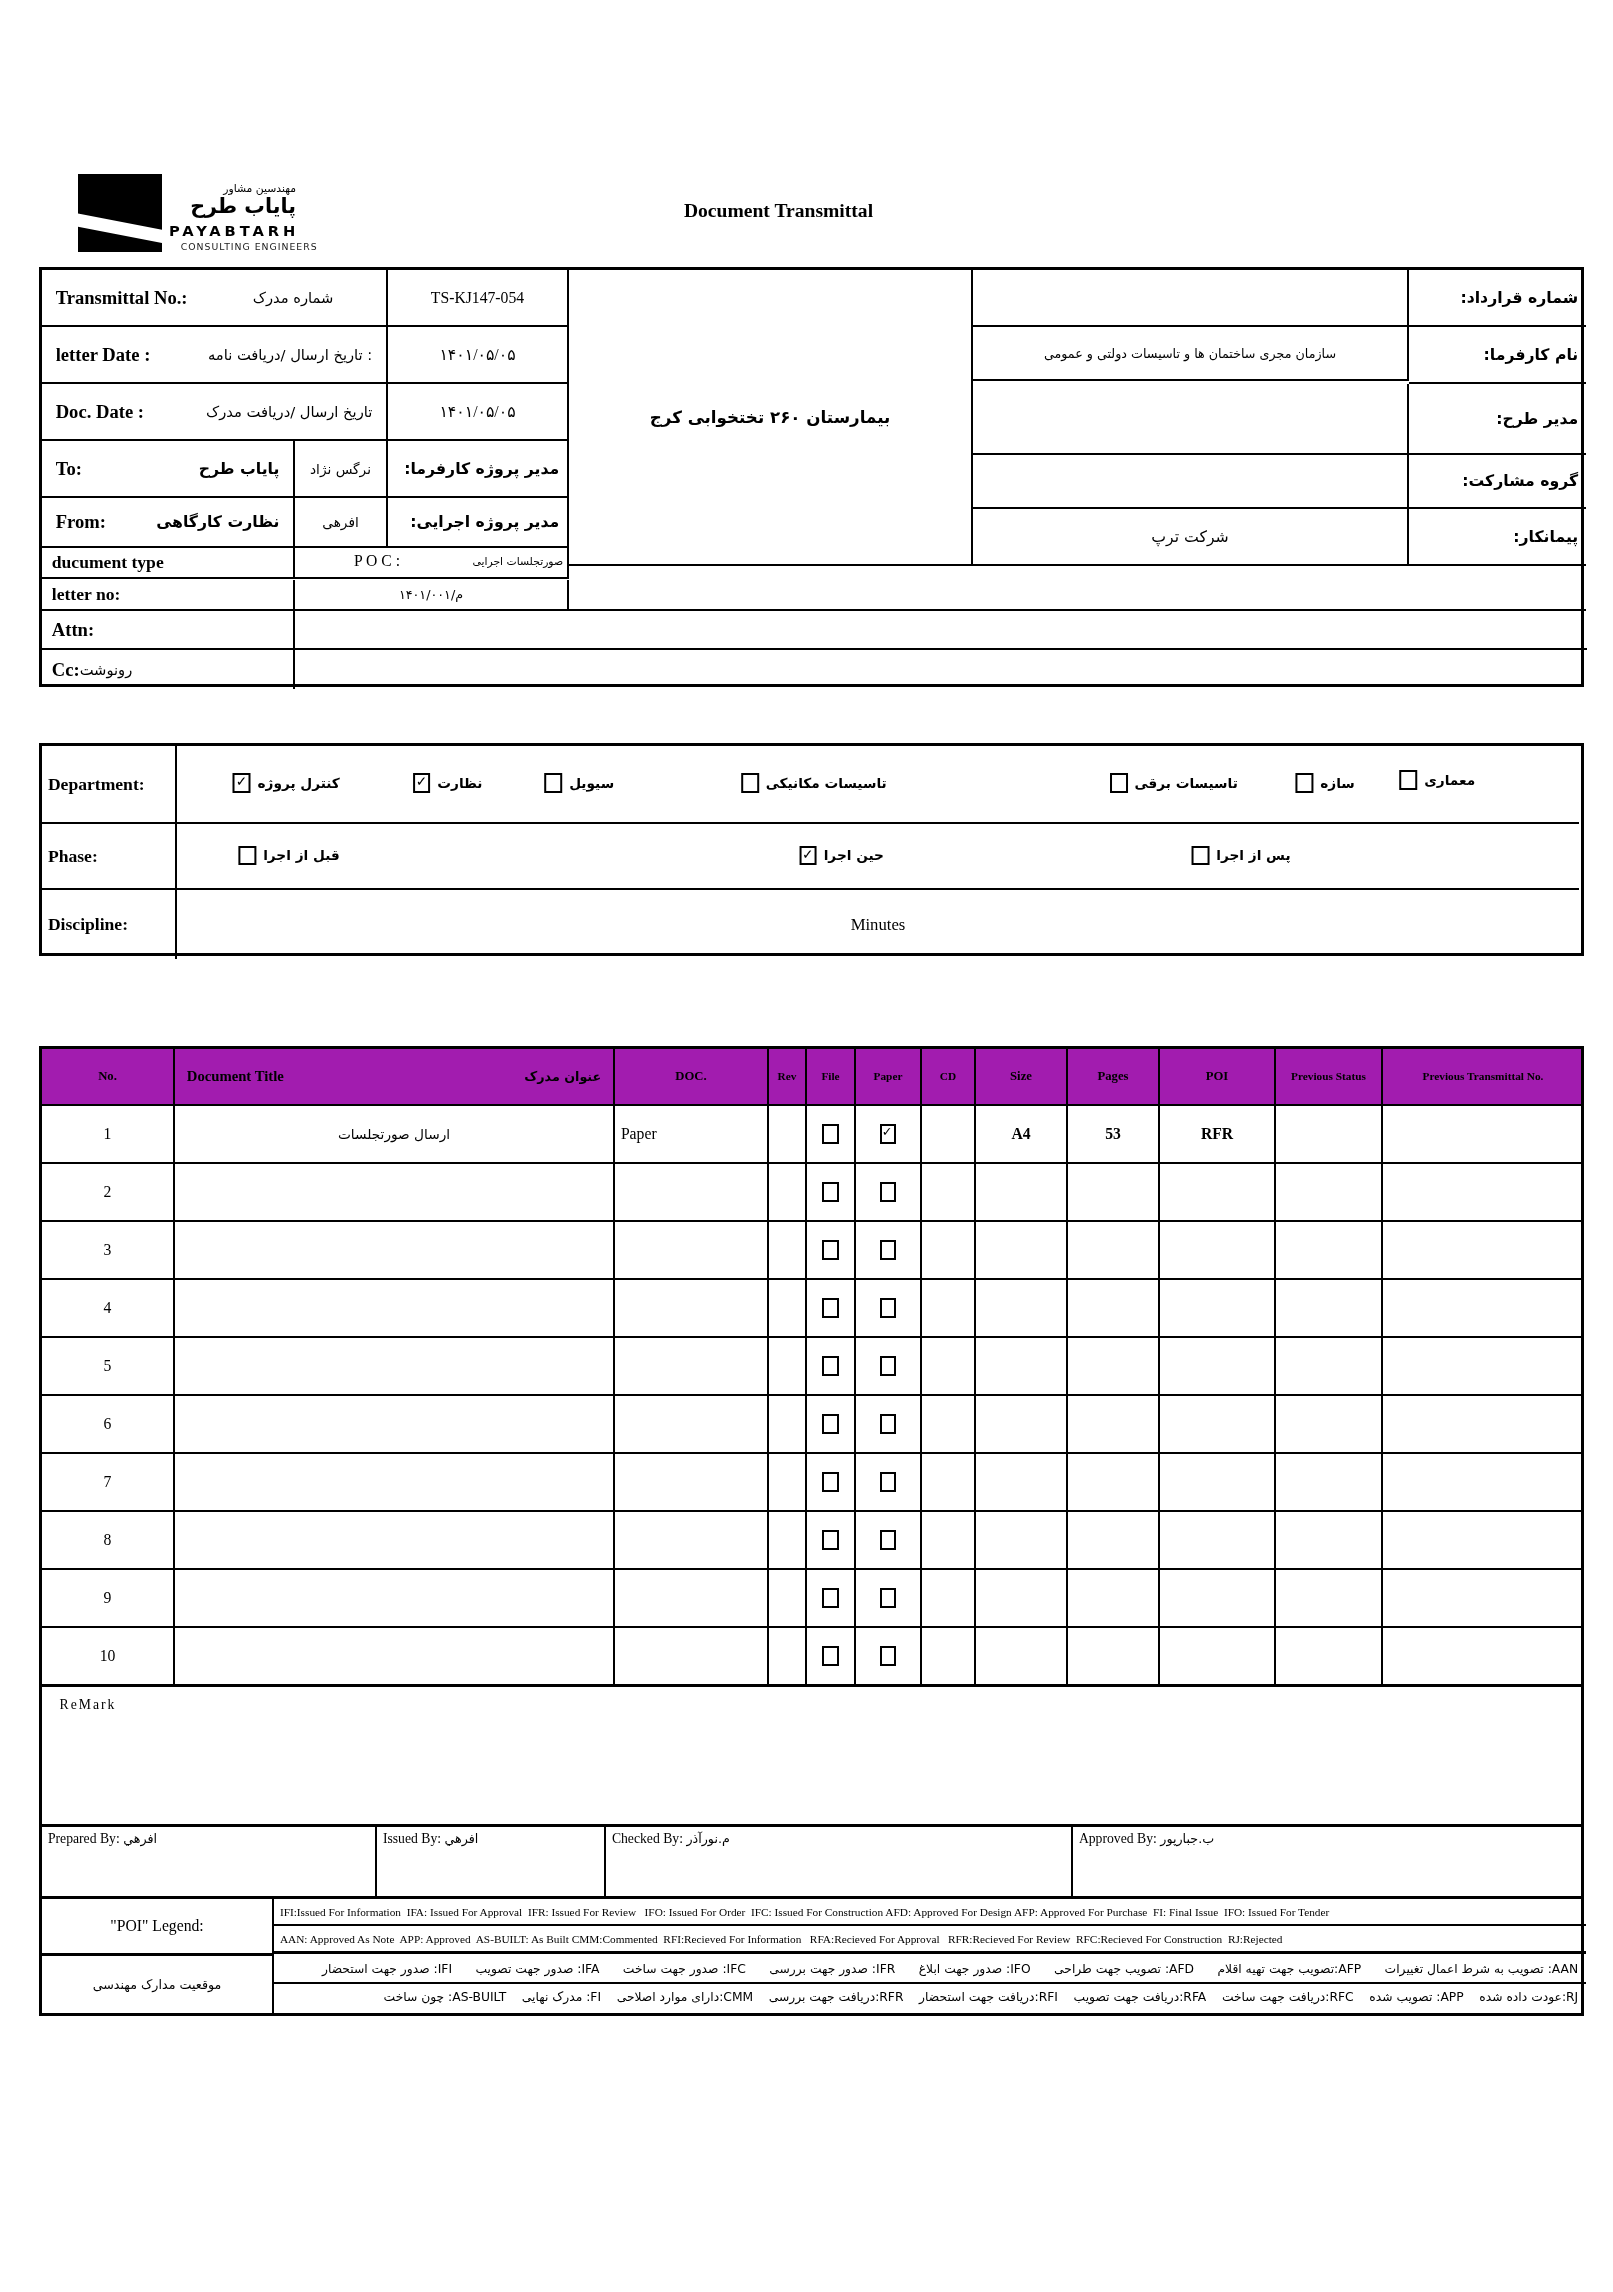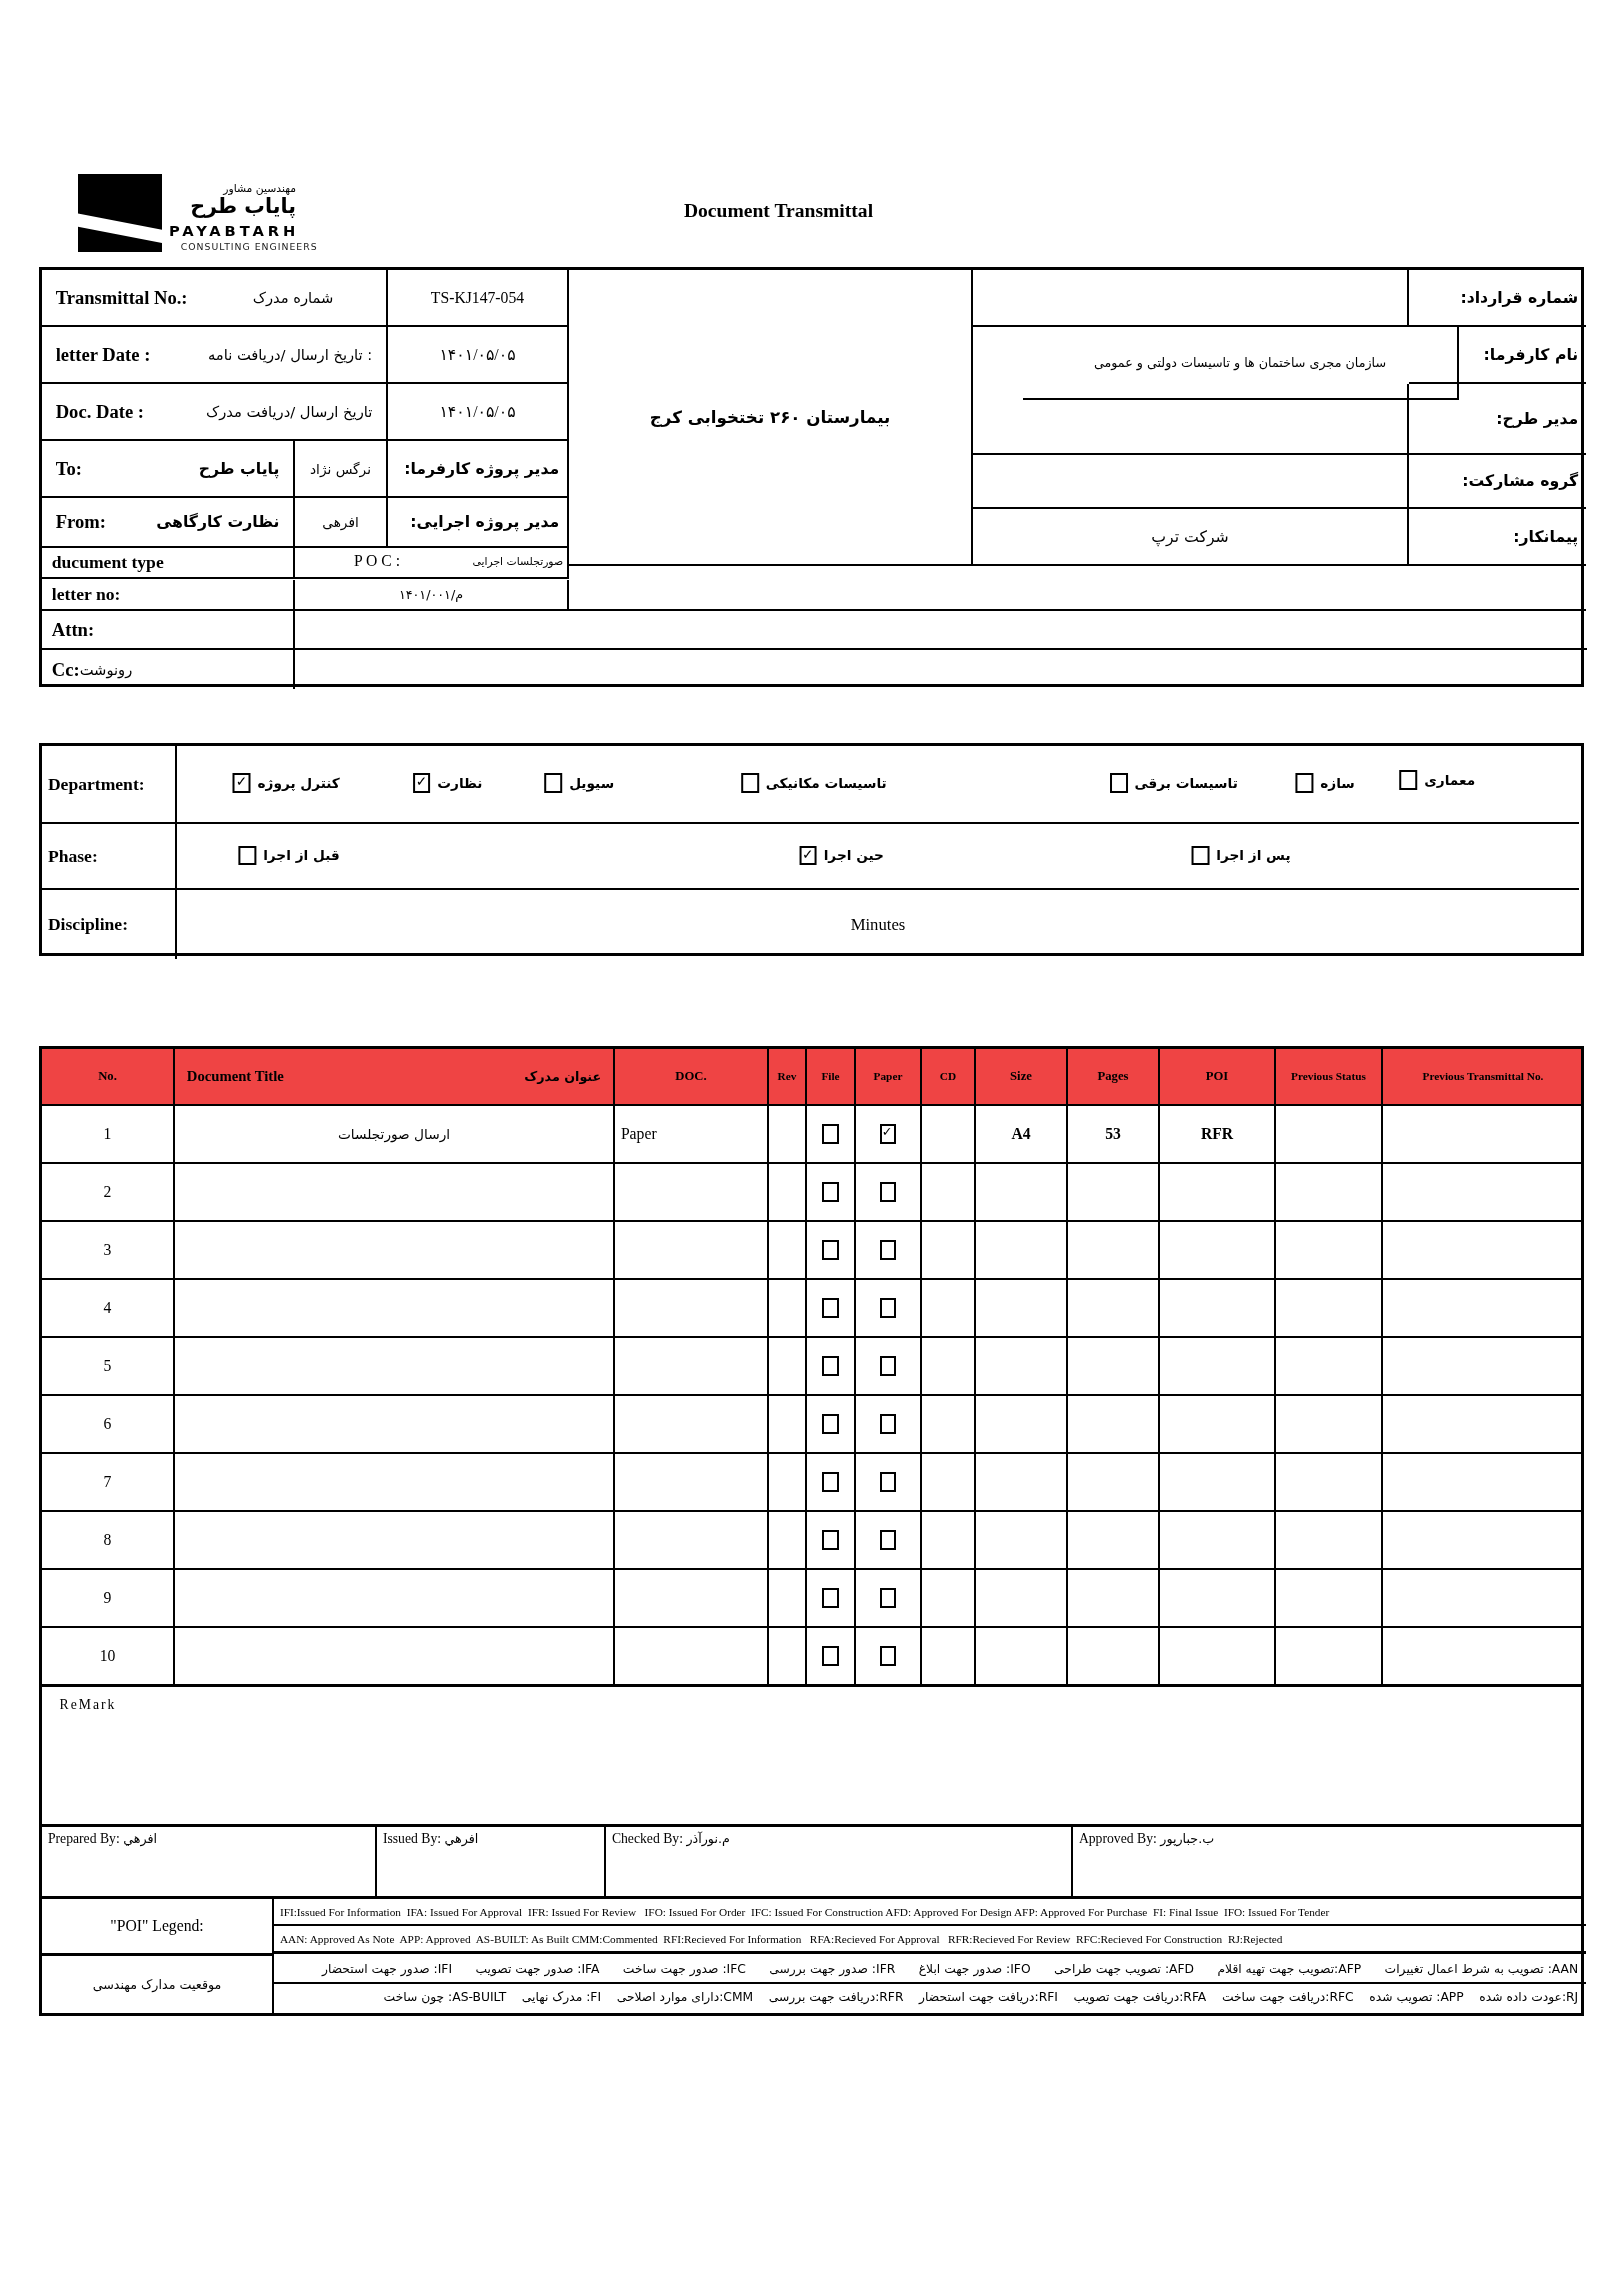--- a/index.html
+++ b/index.html
@@ -41,21 +41,21 @@
   .chk-item{position:absolute;transform:translateX(-50%);display:flex;align-items:center;white-space:nowrap;font-size:13.7px;font-weight:bold;}
   .cb{display:inline-block;width:13.7px;height:15.7px;border:2px solid #000;position:relative;background:#fff;margin-right:6.9px;flex:none;}
   .cb.checked::after{content:"✓";position:absolute;left:1px;top:-2px;font-size:13.7px;font-weight:normal;font-family:"DejaVu Sans",sans-serif;}
   .minutes{display:flex;align-items:center;justify-content:center;font-size:16.7px;}
 
   
   .low{left:39px;top:1046px;width:1545px;border:3.9px solid #000;}
   .dgrid{display:grid;grid-template-columns:133px 440px 154px 38px 49px 66px 54px 92px 92px 116px 107px 200px;}
   .dgrid>div{box-sizing:border-box;border-right:2px solid #000;display:flex;align-items:center;justify-content:center;overflow:hidden;}
   .dgrid>div:last-child{border-right:none;}
-  .dhead{height:55px;background:#ef4444;border-bottom:2.9px solid #000;font-weight:bold;}
+  .dhead{height:55px;background:#a21caf;border-bottom:2.9px solid #000;font-weight:bold;}
   .dhead>div{font-size:12.7px;text-align:center;}
   .dhead .small{font-size:11.3px;line-height:1.2;}
   .titlehead{justify-content:space-between !important;padding:0 11.8px;}
   .drow{height:56px;border-bottom:2.9px solid #000;font-size:15.7px;}
   .drow .lft{justify-content:flex-start !important;padding-left:5.9px;}
   .drow .b{font-weight:bold;}
   .rcb{display:inline-block;width:12.7px;height:15.7px;border:2px solid #000;position:relative;background:#fff;}
   .rcb.checked::after{content:"✓";position:absolute;left:0px;top:-2px;font-size:12.7px;font-family:"DejaVu Sans",sans-serif;}
 
   .remark{height:137px;box-sizing:border-box;padding:9.8px 0 0 17.6px;font-size:13.7px;letter-spacing:2px;}
@@ -135,21 +135,21 @@
 
   <div class="hcell noB" style="left:0;top:380px;width:253px;height:39px;display:flex;align-items:center;padding-left:9.8px;">
     <span style="font-weight:bold;font-size:18.6px;">Cc:</span>
     <span class="fa" style="font-size:14.7px;">رونوشت</span>
   </div>
   <div class="hcell noR noB" style="left:253px;top:380px;width:1292px;height:39px;"></div>
 
   <div class="hcell cval fa" style="left:527px;top:0;width:404px;height:296px;font-weight:bold;font-size:16.7px;">بیمارستان ۲۶۰ تختخوابی کرج</div>
 
   <div class="hcell cval fa" style="left:931px;top:0;width:436px;height:57px;"></div>
-  <div class="hcell cval fa" style="left:981px;top:57px;width:436px;height:73px;font-size:12.7px;">سازمان مجری ساختمان ها و تاسیسات دولتی و عمومی</div>
+  <div class="hcell cval fa" style="left:931px;top:57px;width:436px;height:54px;font-size:12.7px;">سازمان مجری ساختمان ها و تاسیسات دولتی و عمومی</div>
   <div class="hcell cval fa" style="left:931px;top:114px;width:436px;height:71px;"></div>
   <div class="hcell cval fa" style="left:931px;top:184px;width:436px;height:55px;"></div>
   <div class="hcell cval fa" style="left:931px;top:239px;width:436px;height:57px;">شرکت ترپ</div>
 
   <div class="hcell rtl-lbl fa noR" style="left:1367px;top:0;width:177px;height:57px;">شماره قرارداد:</div>
   <div class="hcell rtl-lbl fa noR" style="left:1367px;top:57px;width:177px;height:57px;">نام کارفرما:</div>
   <div class="hcell rtl-lbl fa noR" style="left:1367px;top:114px;width:177px;height:71px;">مدیر طرح:</div>
   <div class="hcell rtl-lbl fa noR" style="left:1367px;top:184px;width:177px;height:55px;">گروه مشارکت:</div>
   <div class="hcell rtl-lbl fa noR" style="left:1367px;top:239px;width:177px;height:57px;">پیمانکار:</div>
 

